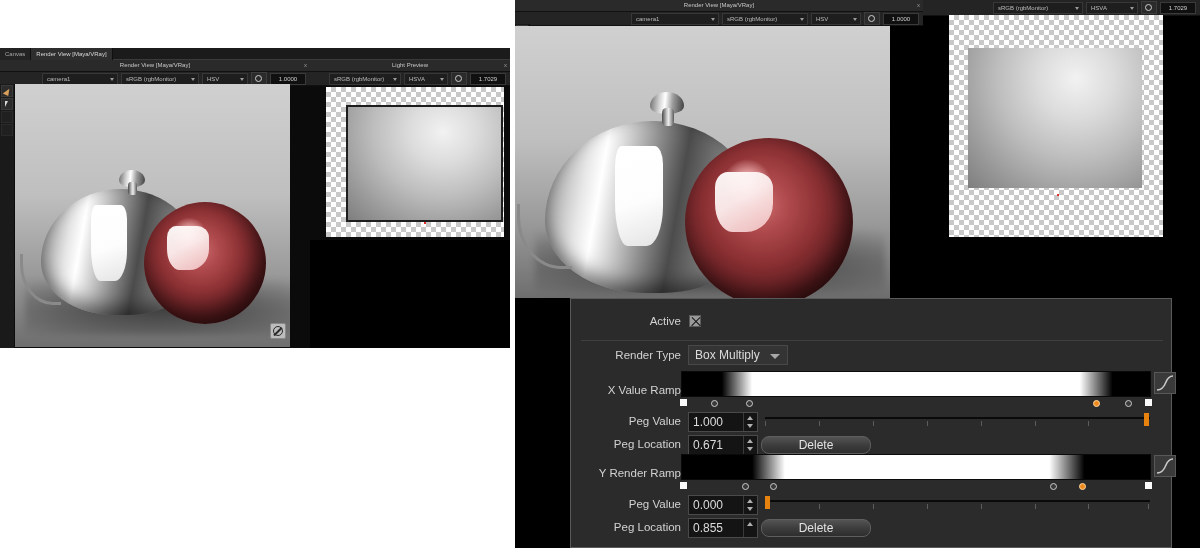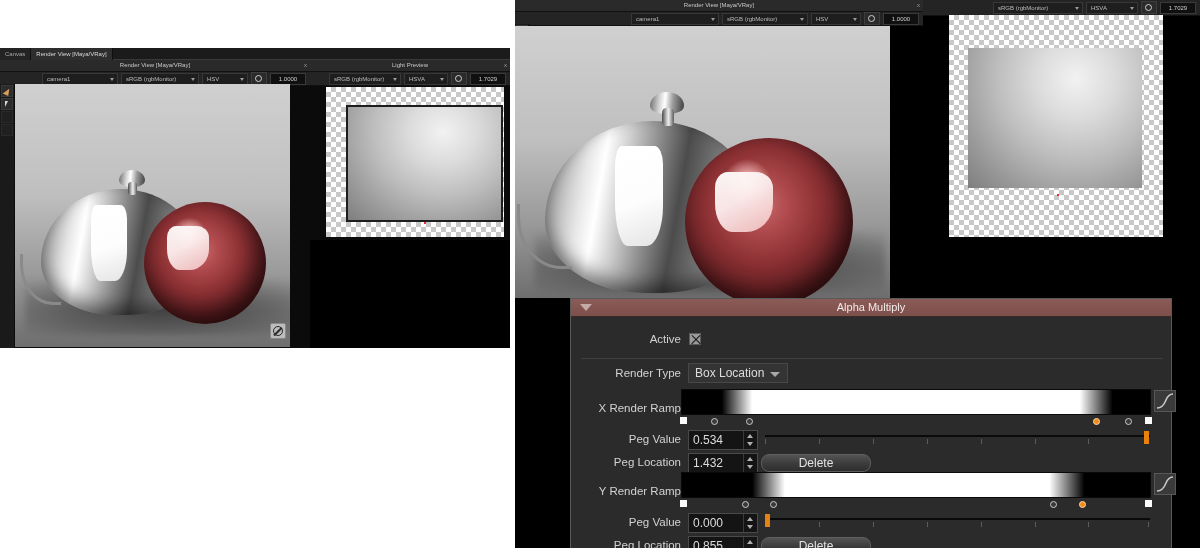--- a/index.html
+++ b/index.html
@@ -554,45 +554,41 @@
           </div>
         <div class="numfield">1.7029</div>
       </div>
       <div class="checker" style="left:26px; top:15px; width:214px; height:222px;">
         <div class="lightcard" style="left:19px; top:33px; width:174px; height:140px;"></div>
         <div class="reddot" style="left:108px; top:179px;"></div>
       </div>
     </div>
 
     <div class="amp-panel" style="left:55px; top:298px; width:602px; height:250px;">
-      <div class="amp-title">
-        <span class="tri"></span>
-        <span>Alpha Multiply</span>
-      </div>
       <div class="amp-body">
 
         <div class="row" style="left:0; top:16px; width:110px; justify-content:flex-end;">
           <span class="lbl">Active</span>
         </div>
         <div style="position:absolute; left:118px; top:16px;">
           <div class="checkbox"></div>
         </div>
 
         <div class="divider" style="left:10px; top:41px; width:582px;"></div>
 
         <div class="row" style="left:0; top:50px; width:110px; justify-content:flex-end;">
           <span class="lbl">Render Type</span>
         </div>
         <div class="ddown" style="position:absolute; left:117px; top:46px;">
-          <span>Box Location</span>
+          <span>Box Multiply</span>
           <span class="arr"></span>
         </div>
 
         <div class="row" style="left:0; top:85px; width:110px; justify-content:flex-end;">
-          <span class="lbl">X Render Ramp</span>
+          <span class="lbl">X Value Ramp</span>
         </div>
         <div style="position:absolute; left:110px; top:72px; width:470px;">
           <div class="ramp x"></div>
           <div class="pegrow">
             <span class="peg-sq" style="left:0.5%"></span>
             <span class="peg-c" style="left:7.2%"></span>
             <span class="peg-c" style="left:14.5%"></span>
             <span class="peg-c sel" style="left:88.3%"></span>
             <span class="peg-c" style="left:95.2%"></span>
             <span class="peg-sq" style="left:99.5%"></span>
@@ -601,41 +597,41 @@
         <div class="curve-btn" style="left:583px; top:73px;">
           <svg width="20" height="20" viewBox="0 0 20 20" aria-hidden="true">
             <path d="M2 17 C 7 17, 9 14, 11 9 C 13 4, 15 3, 18 3" fill="none" stroke="#c9c9c9" stroke-width="1.6"></path>
           </svg>
         </div>
 
         <div class="row" style="left:0; top:116px; width:110px; justify-content:flex-end;">
           <span class="lbl">Peg Value</span>
         </div>
         <div class="spin" style="position:absolute; left:117px; top:113px;">
-          <span>0.534</span>
+          <span>1.000</span>
           <span class="sep"></span><span class="up"></span><span class="dn"></span>
         </div>
         <div class="slider" style="position:absolute; left:194px; top:113px; width:385px;">
           <div class="track"></div>
           <span class="tick" style="left:0%"></span>
             <span class="tick" style="left:14%"></span>
           <span class="tick" style="left:28%"></span>
             <span class="tick" style="left:42%"></span>
           <span class="tick" style="left:56%"></span>
             <span class="tick" style="left:70%"></span>
           <span class="tick" style="left:84%"></span>
             <span class="tick" style="left:99.5%"></span>
           <span class="thumb" style="left:99%"></span>
         </div>
 
         <div class="row" style="left:0; top:139px; width:110px; justify-content:flex-end;">
           <span class="lbl">Peg Location</span>
         </div>
         <div class="spin" style="position:absolute; left:117px; top:136px;">
-          <span>1.432</span>
+          <span>0.671</span>
           <span class="sep"></span><span class="up"></span><span class="dn"></span>
         </div>
         <div class="btn" style="position:absolute; left:190px; top:137px;">Delete</div>
 
         <div class="row" style="left:0; top:168px; width:110px; justify-content:flex-end;">
           <span class="lbl">Y Render Ramp</span>
         </div>
         <div style="position:absolute; left:110px; top:155px; width:470px;">
           <div class="ramp y"></div>
           <div class="pegrow">

